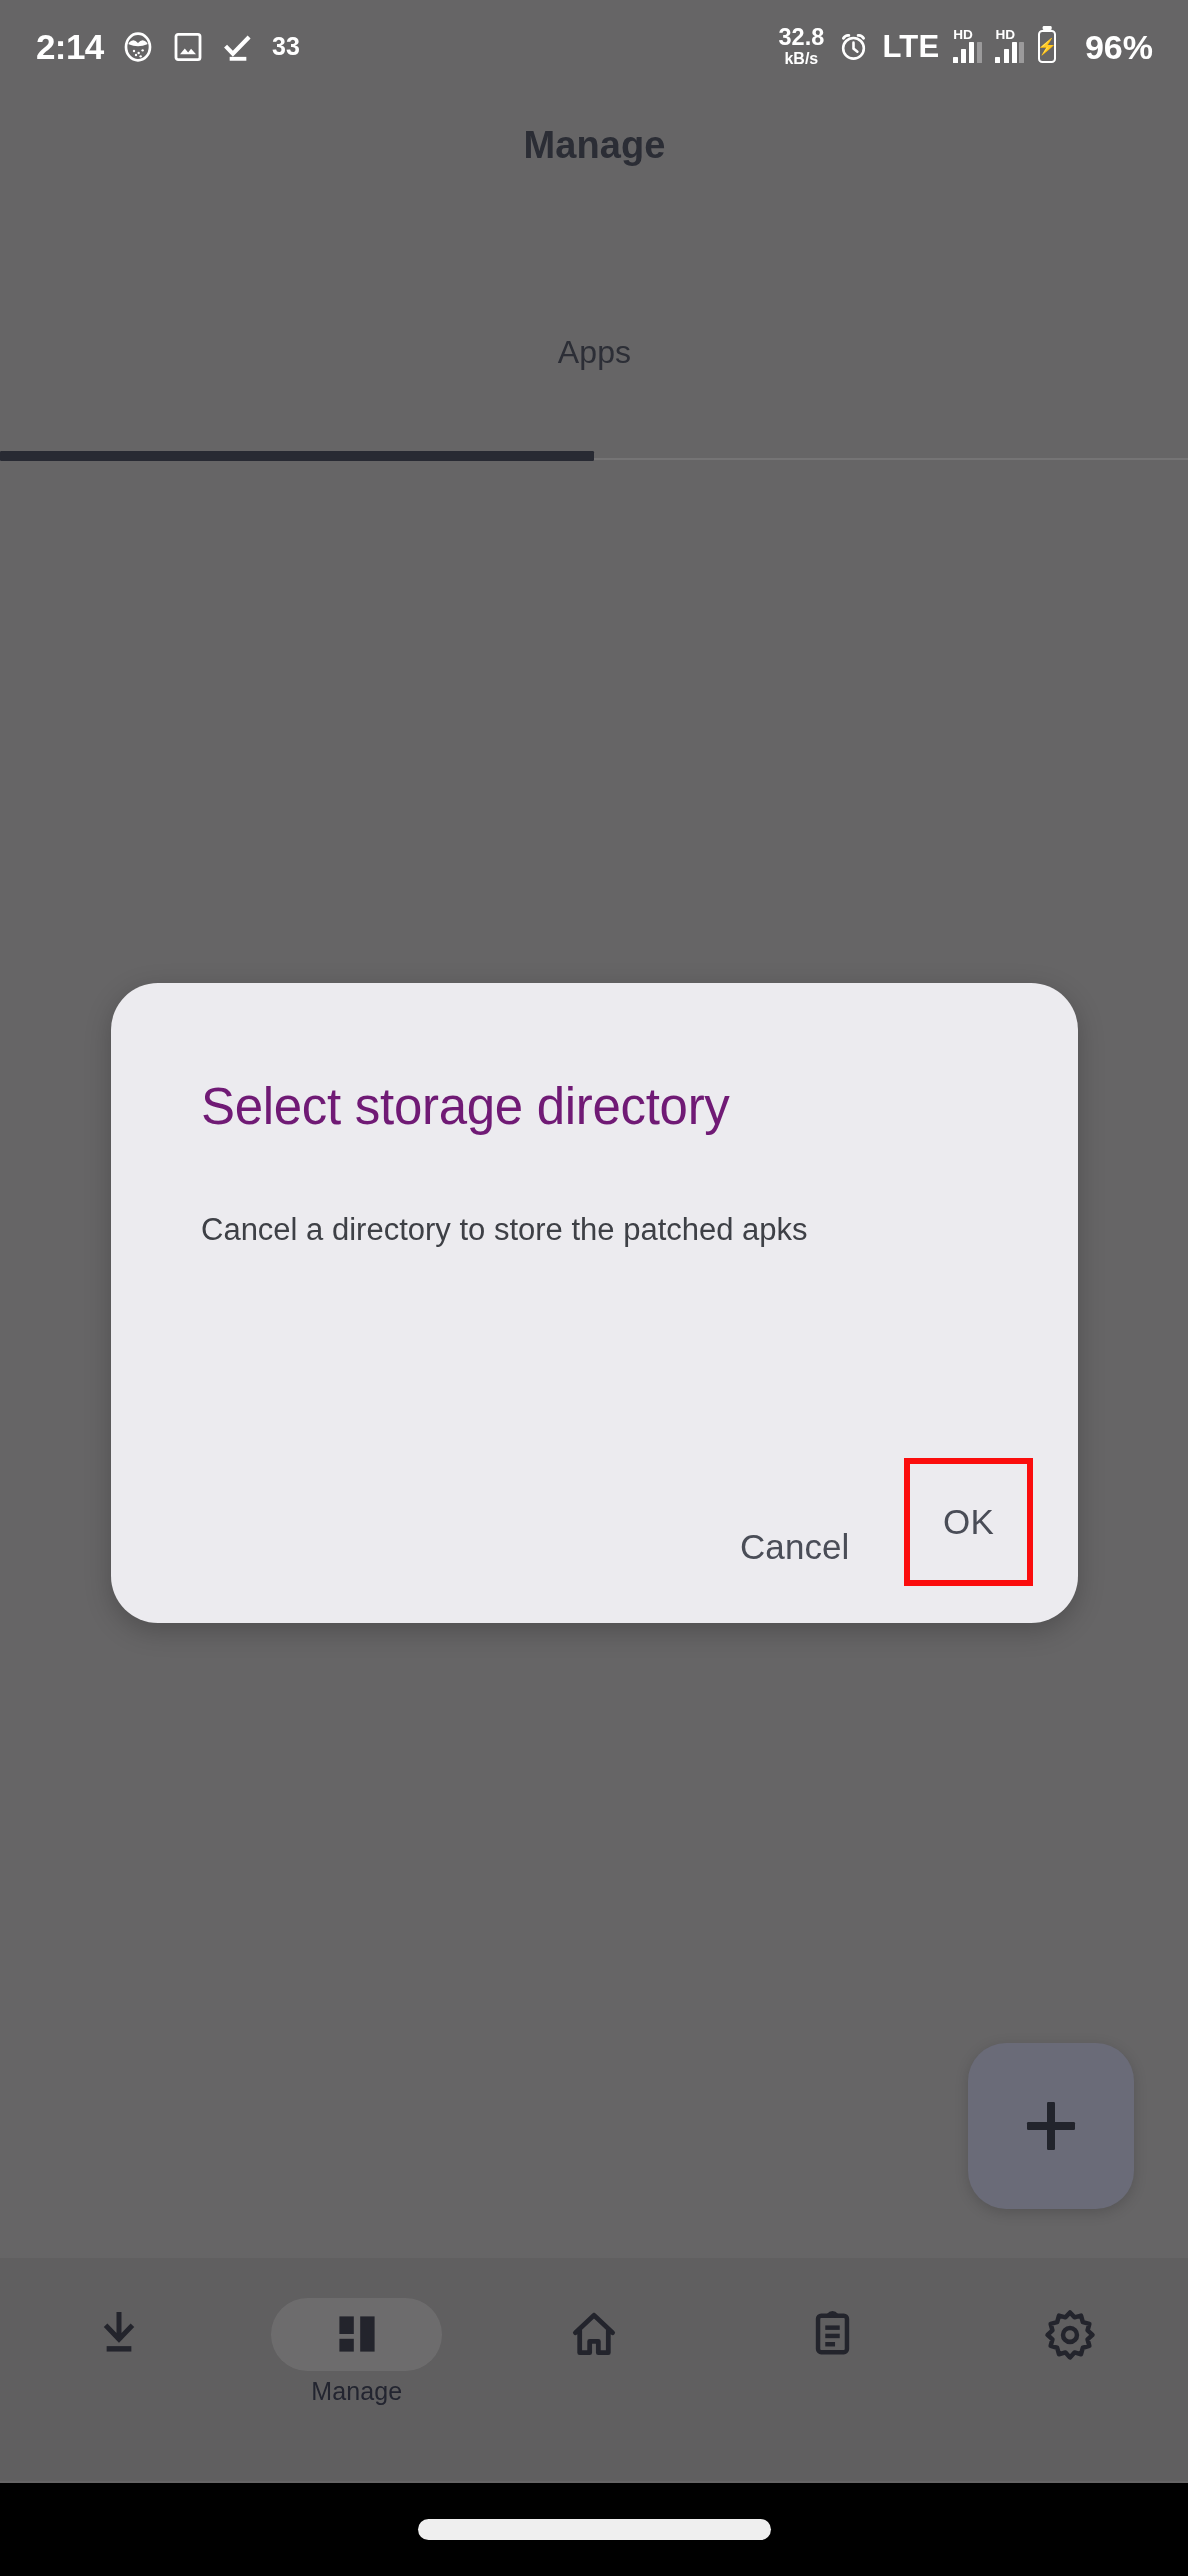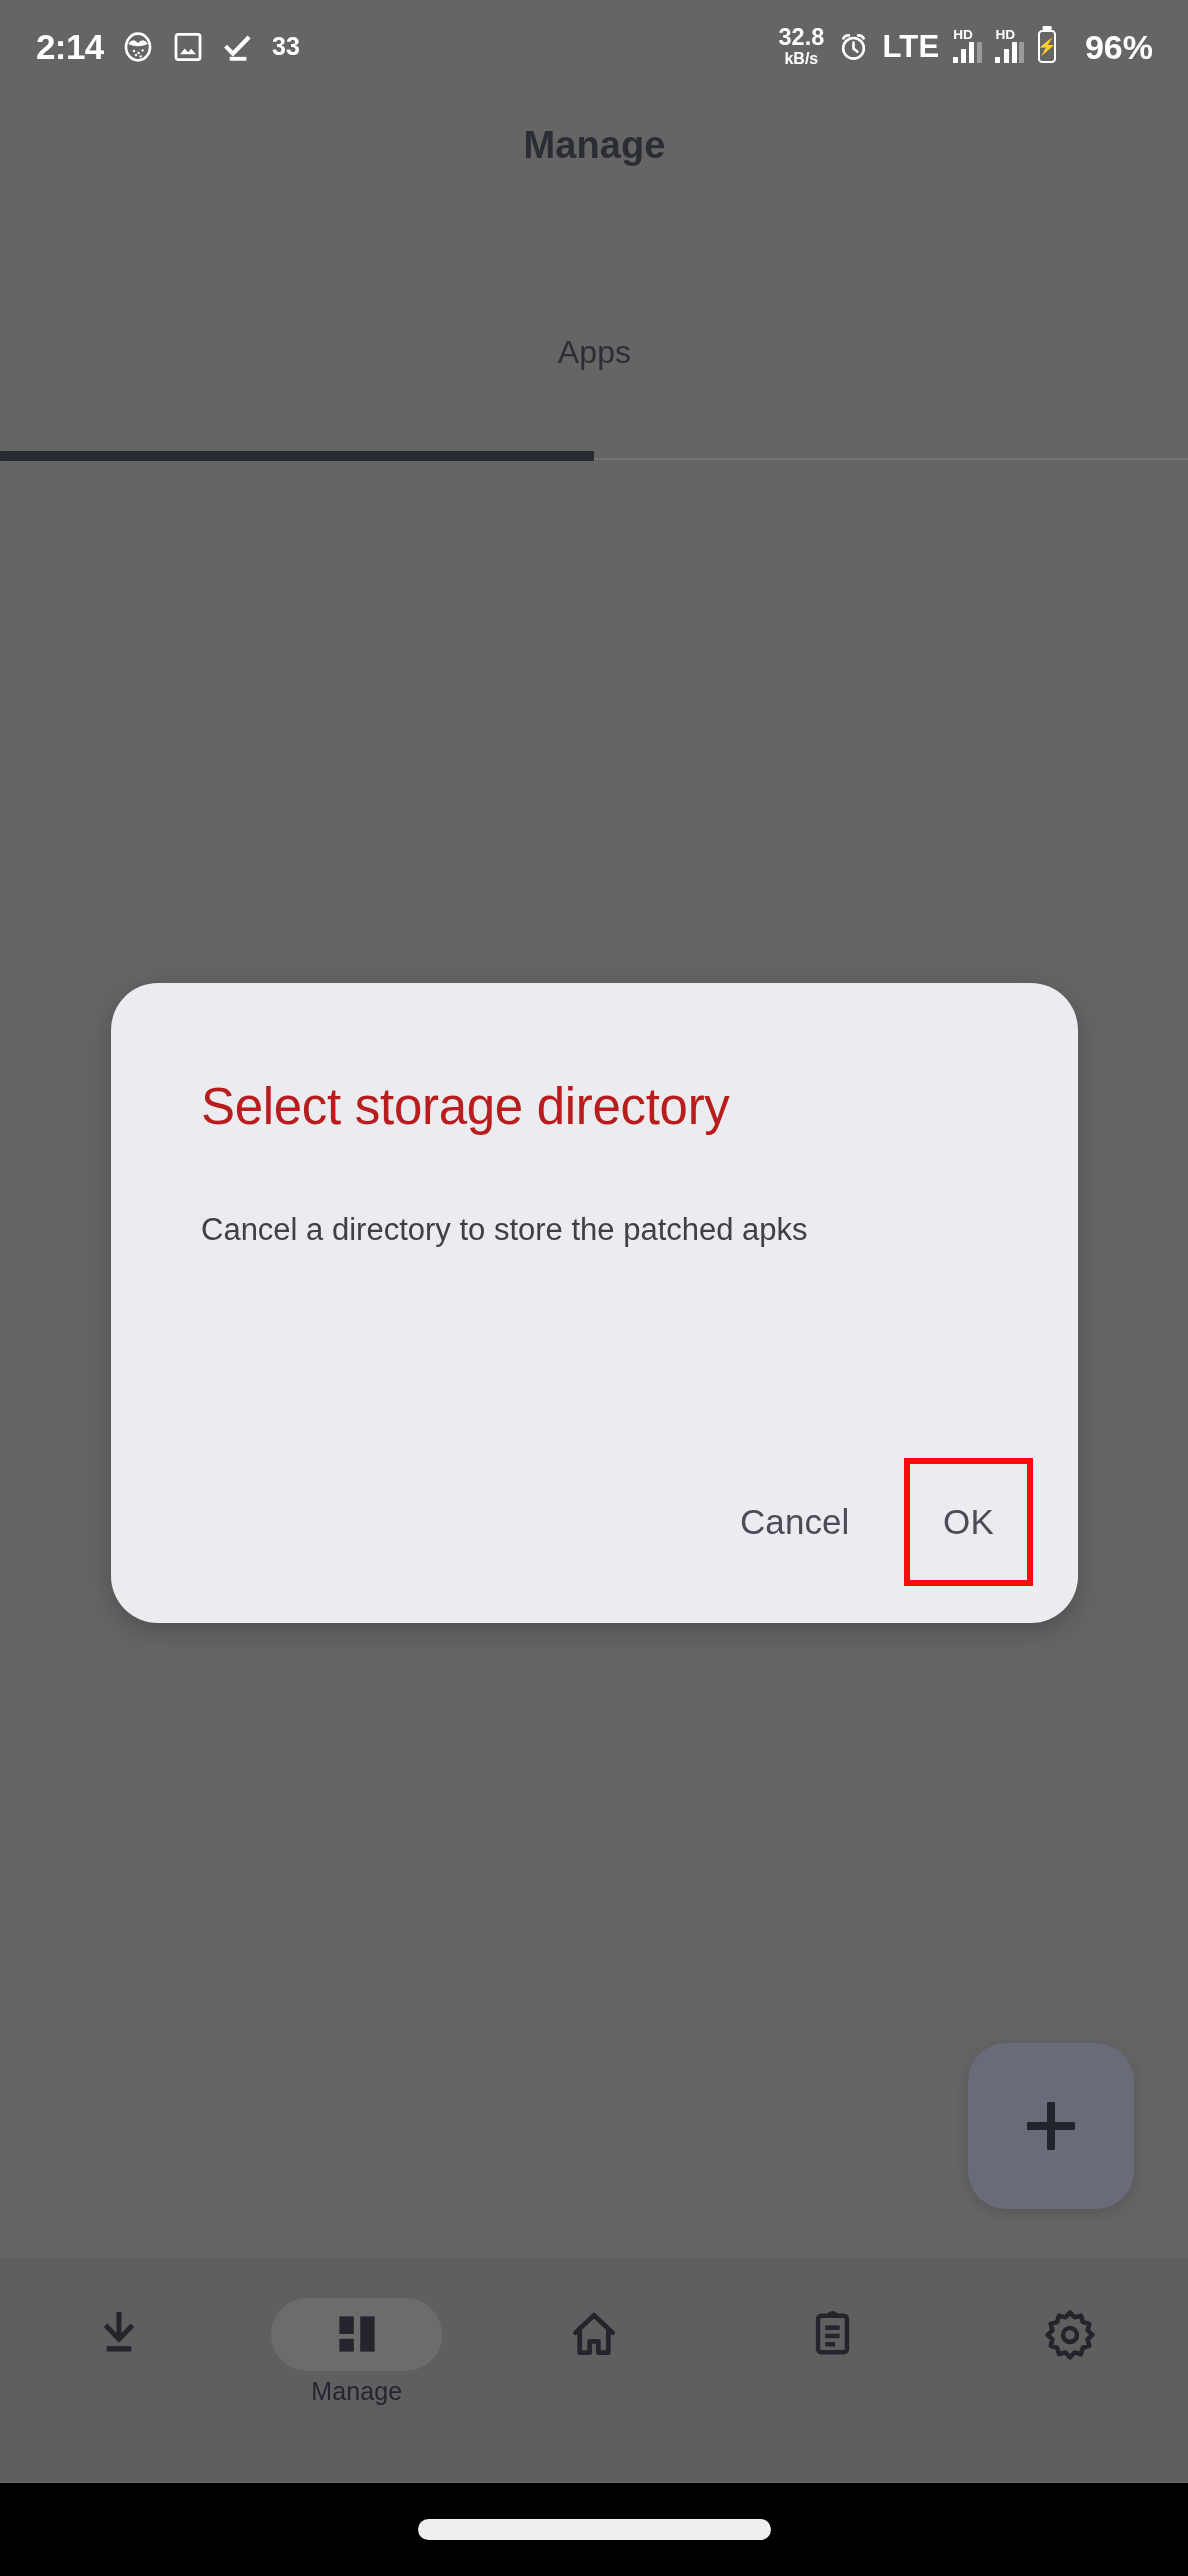--- a/index.html
+++ b/index.html
@@ -166,32 +166,32 @@
   .dialog {
     position:absolute; left:111px; top:983px;
     width:967px; height:640px;
     background:#ecebef;
     border-radius:47px;
     box-shadow:0 7.4px 27px rgba(0,0,0,0.22);
   }
   .dialog-title {
     position:absolute; left:90px; top:94px;
     width:805px;
-    font-size:51px; color:#b91c1c;
+    font-size:51px; color:#701a75;
     letter-spacing:-0.3px;
   }
   .dialog-body {
     position:absolute; left:90px; top:226px;
     width:786px;
     font-size:31px; line-height:1.38;
     color:#3e4046;
   }
   .dialog-actions {
     position:absolute; right:45px; bottom:37px;
-    display:flex; align-items:center; gap:0px;
+    display:flex; align-items:flex-end; gap:0px;
   }
   .dlg-btn {
     background:transparent; border:none;
     font-family:"Liberation Sans", sans-serif;
     font-size:35px; color:#4a4d57;
     letter-spacing:0.1px;
     cursor:pointer;
     display:flex; align-items:center; justify-content:center;
   }
   .btn-cancel { height:79px; padding:0 23.5px; }

